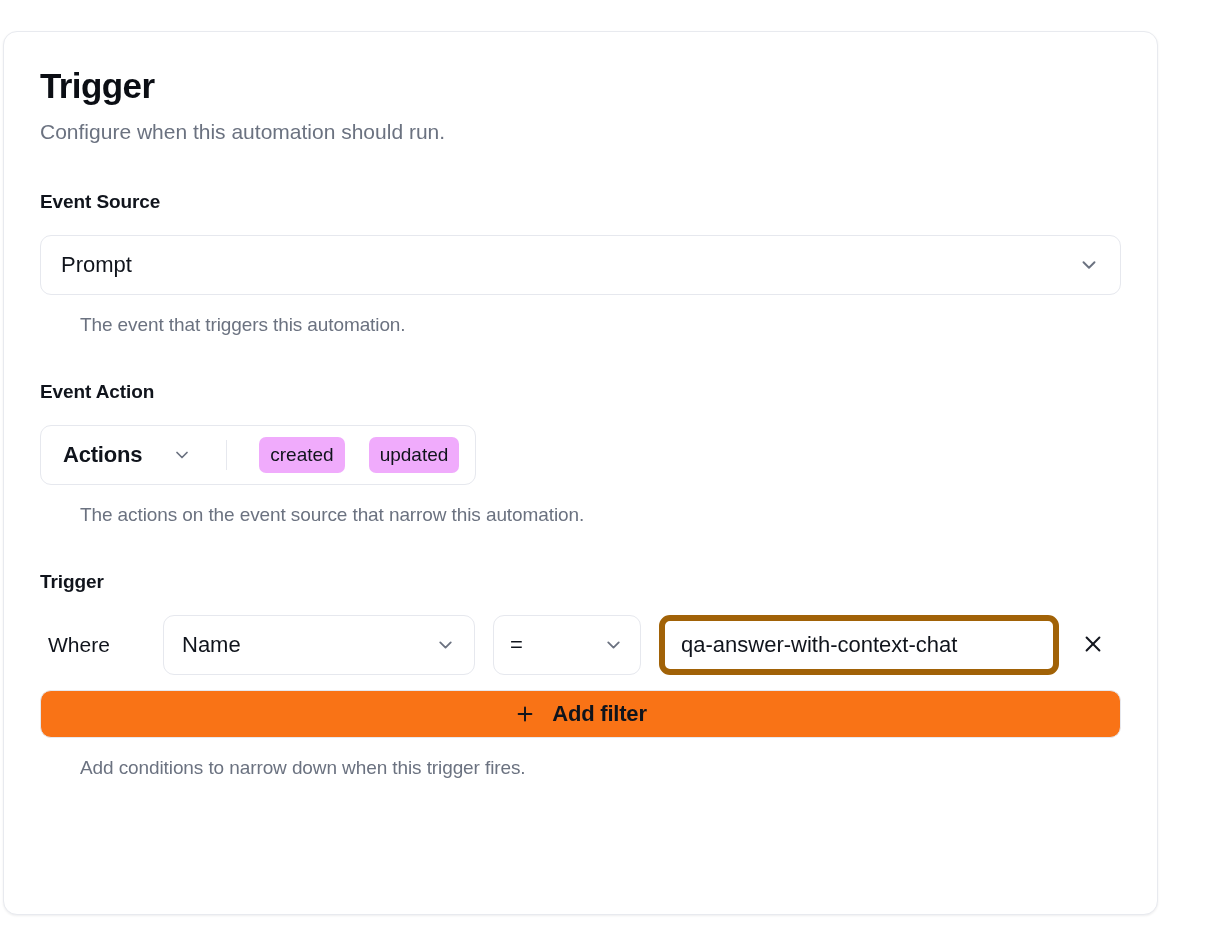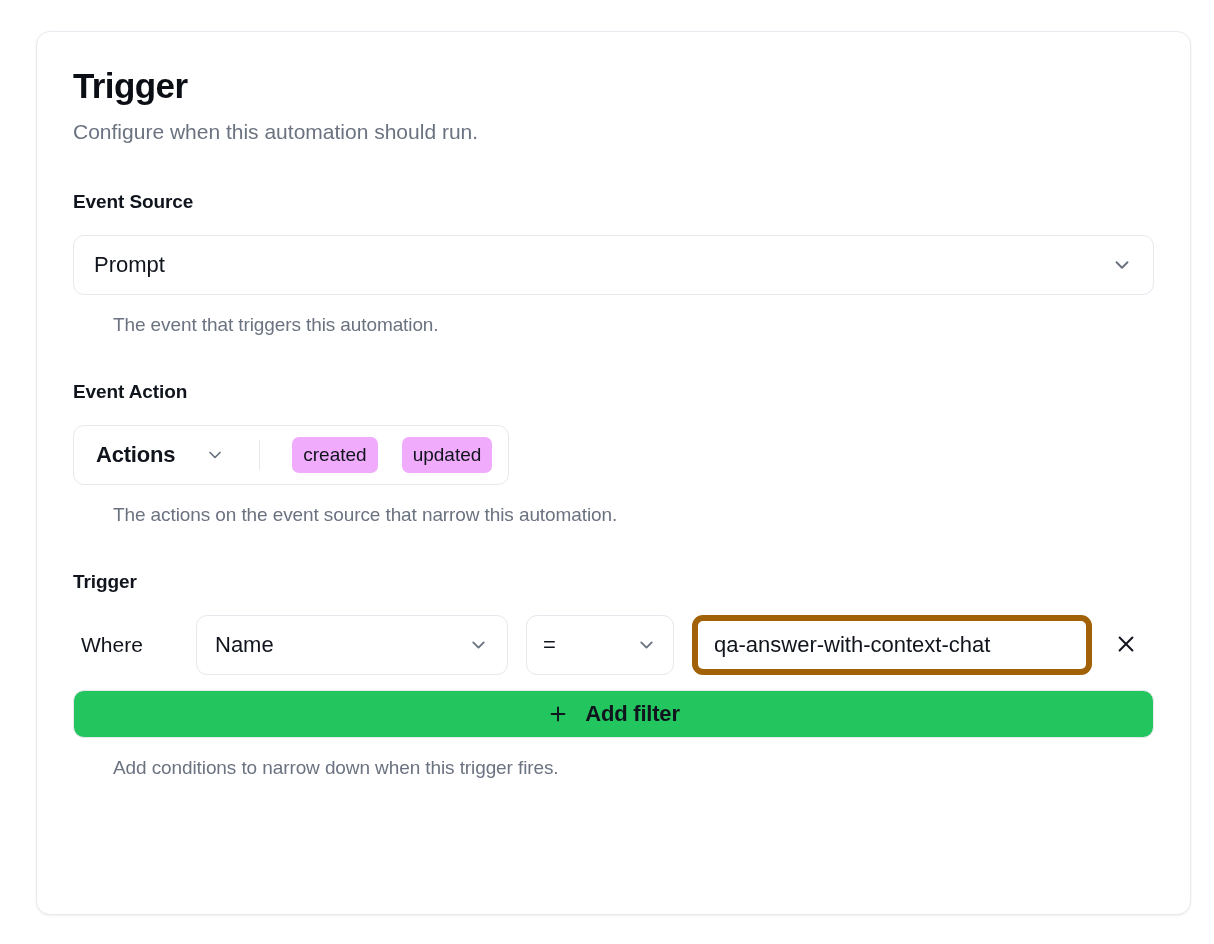--- a/index.html
+++ b/index.html
@@ -19,21 +19,21 @@
   .page {
     position: relative;
     width: 1214px;
     height: 944px;
     background: #ffffff;
   }
 
   
   .card {
     position: absolute;
-    left: 36px;
+    left: 3px;
     top: 31px;
     width: 1155px;
     height: 884px;
     background: #ffffff;
     border: 1px solid #e8eaef;
     border-radius: 14px;
     box-shadow: 0 1px 3px rgba(16,24,40,0.045), 0 1px 2px rgba(16,24,40,0.03);
     padding: 0 36px;
   }
 
@@ -242,21 +242,21 @@
   .add-filter {
     display: flex;
     align-items: center;
     justify-content: center;
     gap: 16px;
     width: 100%;
     height: 48px;
     margin-top: 15px;
     border: 1px solid #e6e8ee;
     border-radius: 11px;
-    background: #22c55e;
+    background: #f97316;
     cursor: pointer;
   }
   .add-filter .plus {
     line-height: 0;
     display: block;
   }
   .add-filter .label {
     font-size: 22px;
     font-weight: 700;
     color: #10141c;

